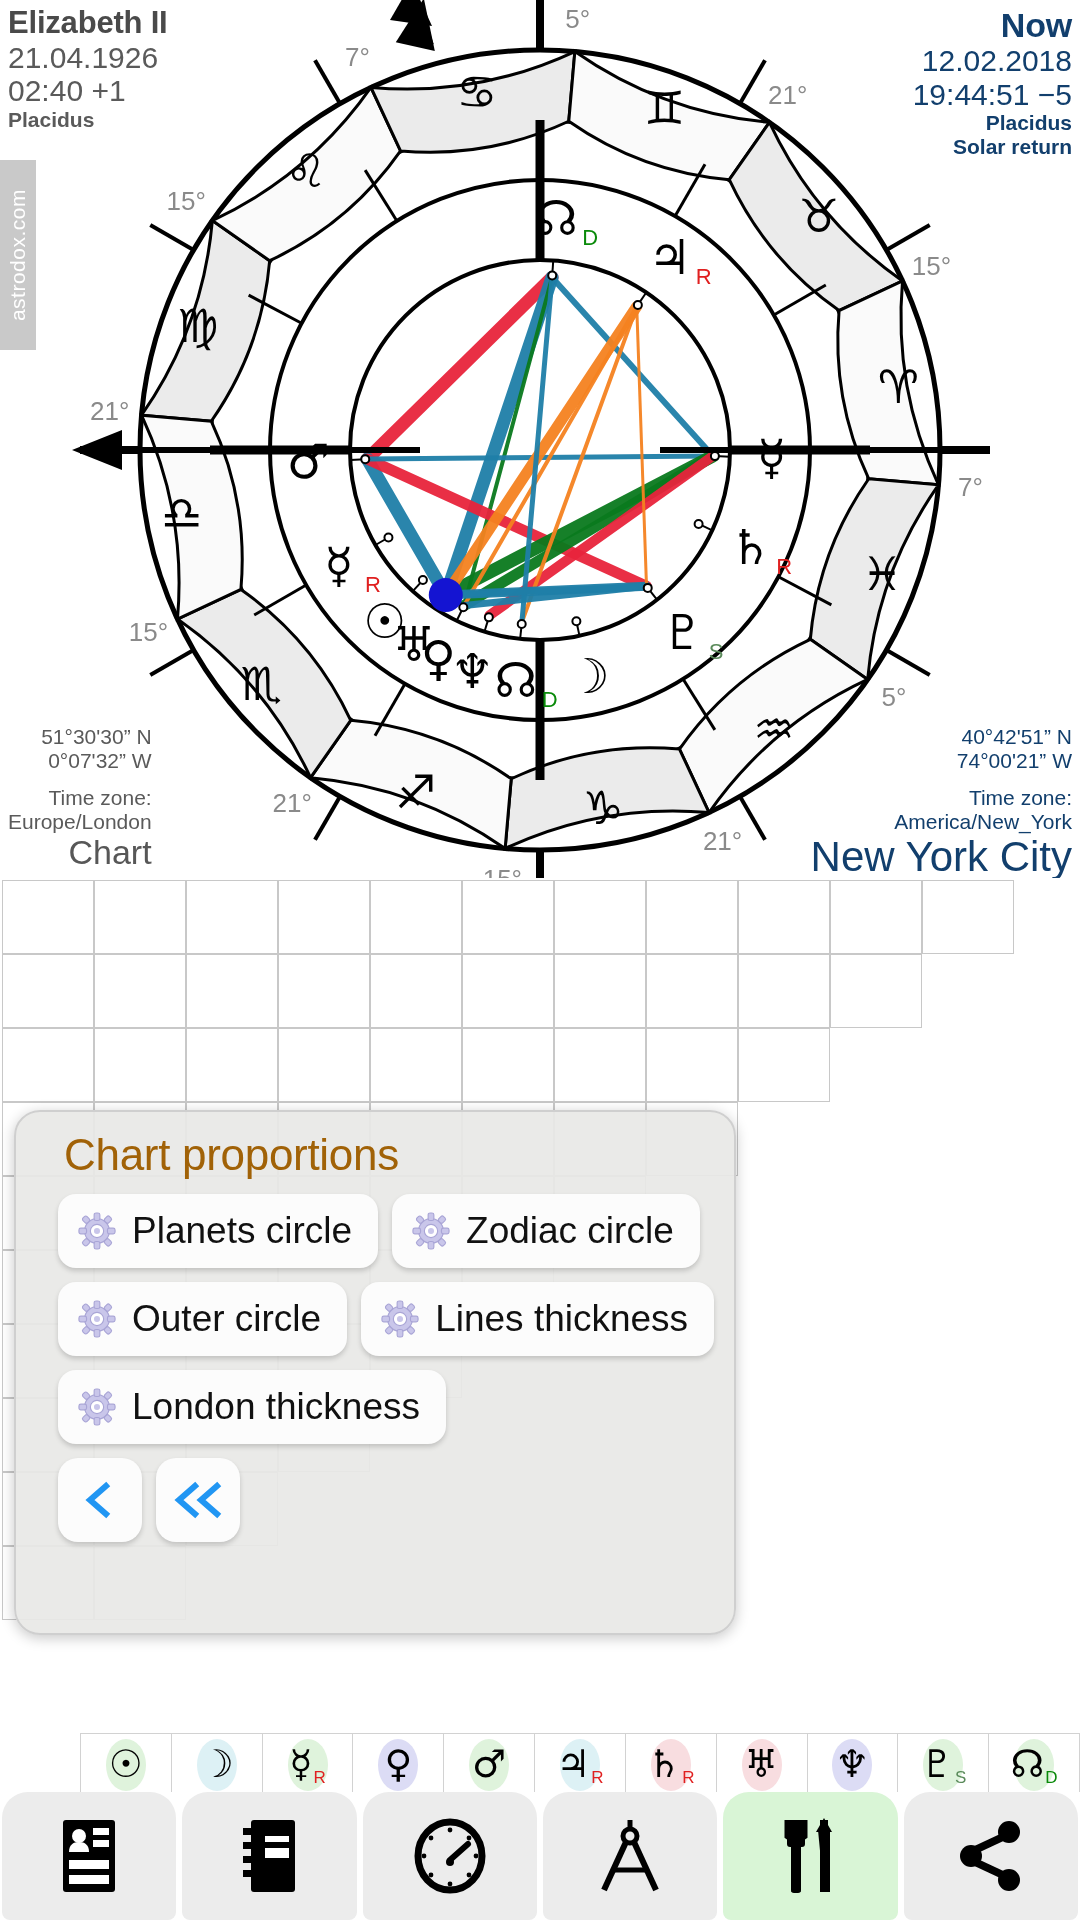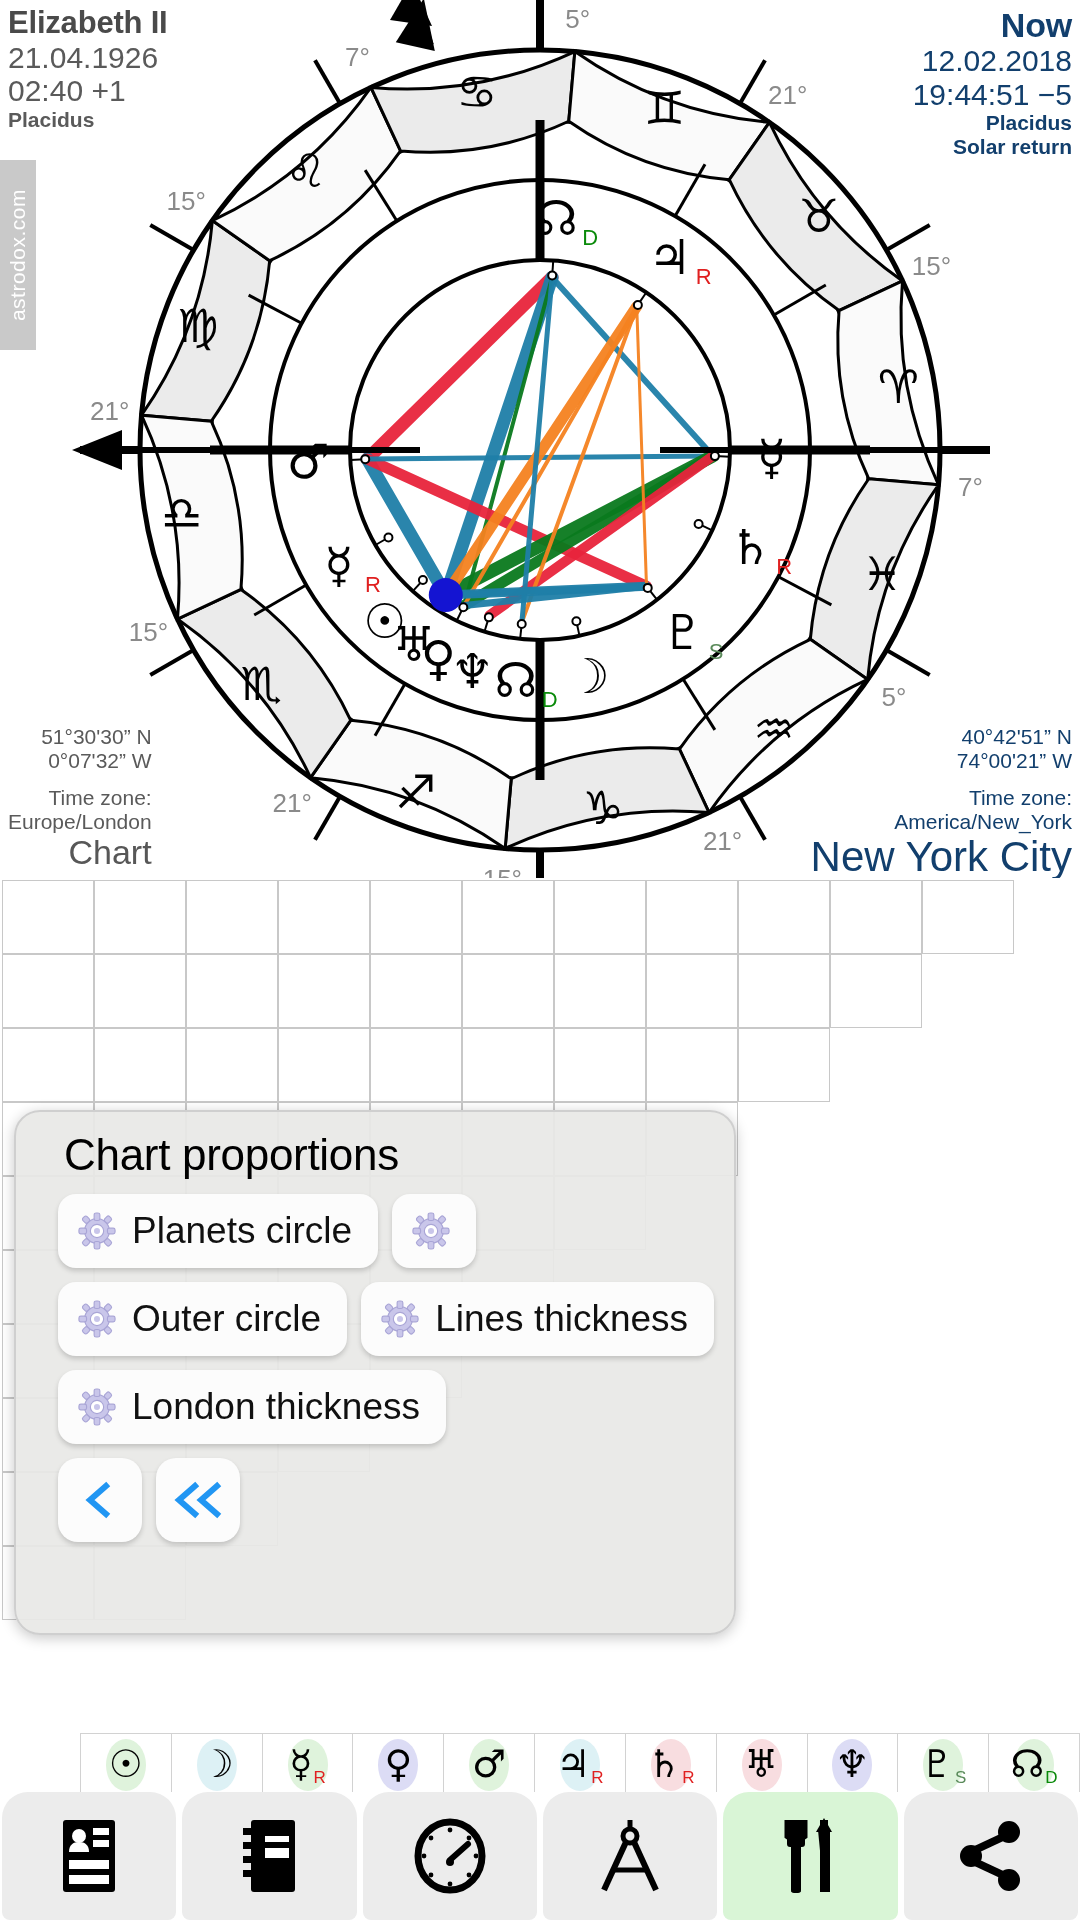--- a/index.html
+++ b/index.html
@@ -58,21 +58,21 @@
   .tbtn{flex:1;background:#ececec;border-radius:26px 26px 8px 8px;display:flex;
     align-items:center;justify-content:center;position:relative;}
   .tbtn.active{background:#d9f5d6;}
   .tbtn svg{display:block;}
 
   
   #dialog{position:absolute;left:14px;top:1110px;width:722px;height:525px;
     background:rgba(232,232,230,.93);border:2px solid #cfcfcf;border-radius:26px;
     box-shadow:0 3px 14px rgba(0,0,0,.22);box-sizing:border-box;padding:18px 24px 14px 24px;}
   #dialog-breadcrumb{font-size:30px;color:#8e8e8e;margin:4px 0 0 24px;}
-  #dialog-title{font-size:44px;color:#000000;margin:0 0 14px 24px;letter-spacing:-.3px;}
+  #dialog-title{font-size:44px;color:#a16207;margin:0 0 14px 24px;letter-spacing:-.3px;}
   .btn-row{display:flex;gap:14px;margin-bottom:14px;padding-left:18px;}
   .dbtn{background:#fcfcfc;border-radius:18px;box-shadow:0 3px 5px rgba(0,0,0,.17);
     display:flex;align-items:center;gap:16px;padding:16px 26px 16px 20px;
     font-size:37px;color:#111;white-space:nowrap;}
   .gear{flex:none;width:38px;height:38px;}
   .navrow{display:flex;gap:14px;padding-left:18px;margin-top:6px;}
   .navbtn{width:84px;height:84px;background:#fcfcfc;border-radius:20px;
     box-shadow:0 3px 5px rgba(0,0,0,.17);display:flex;align-items:center;justify-content:center;}
 </style>
 </head>
@@ -434,20 +434,21 @@
             <rect x="1" y="17" width="8" height="6" rx="2"></rect>
             <rect x="31" y="17" width="8" height="6" rx="2"></rect>
             <rect x="5" y="5" width="7" height="6" rx="2" transform="rotate(45 8.5 8)"></rect>
             <rect x="28" y="5" width="7" height="6" rx="2" transform="rotate(-45 31.5 8)"></rect>
             <rect x="5" y="29" width="7" height="6" rx="2" transform="rotate(-45 8.5 32)"></rect>
             <rect x="28" y="29" width="7" height="6" rx="2" transform="rotate(45 31.5 32)"></rect>
           </g>
           <circle cx="20" cy="20" r="7" fill="#fff" stroke="#a9a5d6" stroke-width="1.2"></circle>
           <circle cx="20" cy="20" r="3.2" fill="#c9c6ea"></circle>
         </svg>
+      <span>Zodiac circle</span>
     </div>
   </div>
 
   <div class="btn-row">
     <div class="dbtn">
       <svg class="gear" viewBox="0 0 40 40">
           <g fill="#c9c6ea" stroke="#a9a5d6" stroke-width="1.2">
             <circle cx="20" cy="20" r="13"></circle>
             <rect x="17" y="1" width="6" height="8" rx="2"></rect>
             <rect x="17" y="31" width="6" height="8" rx="2"></rect>

